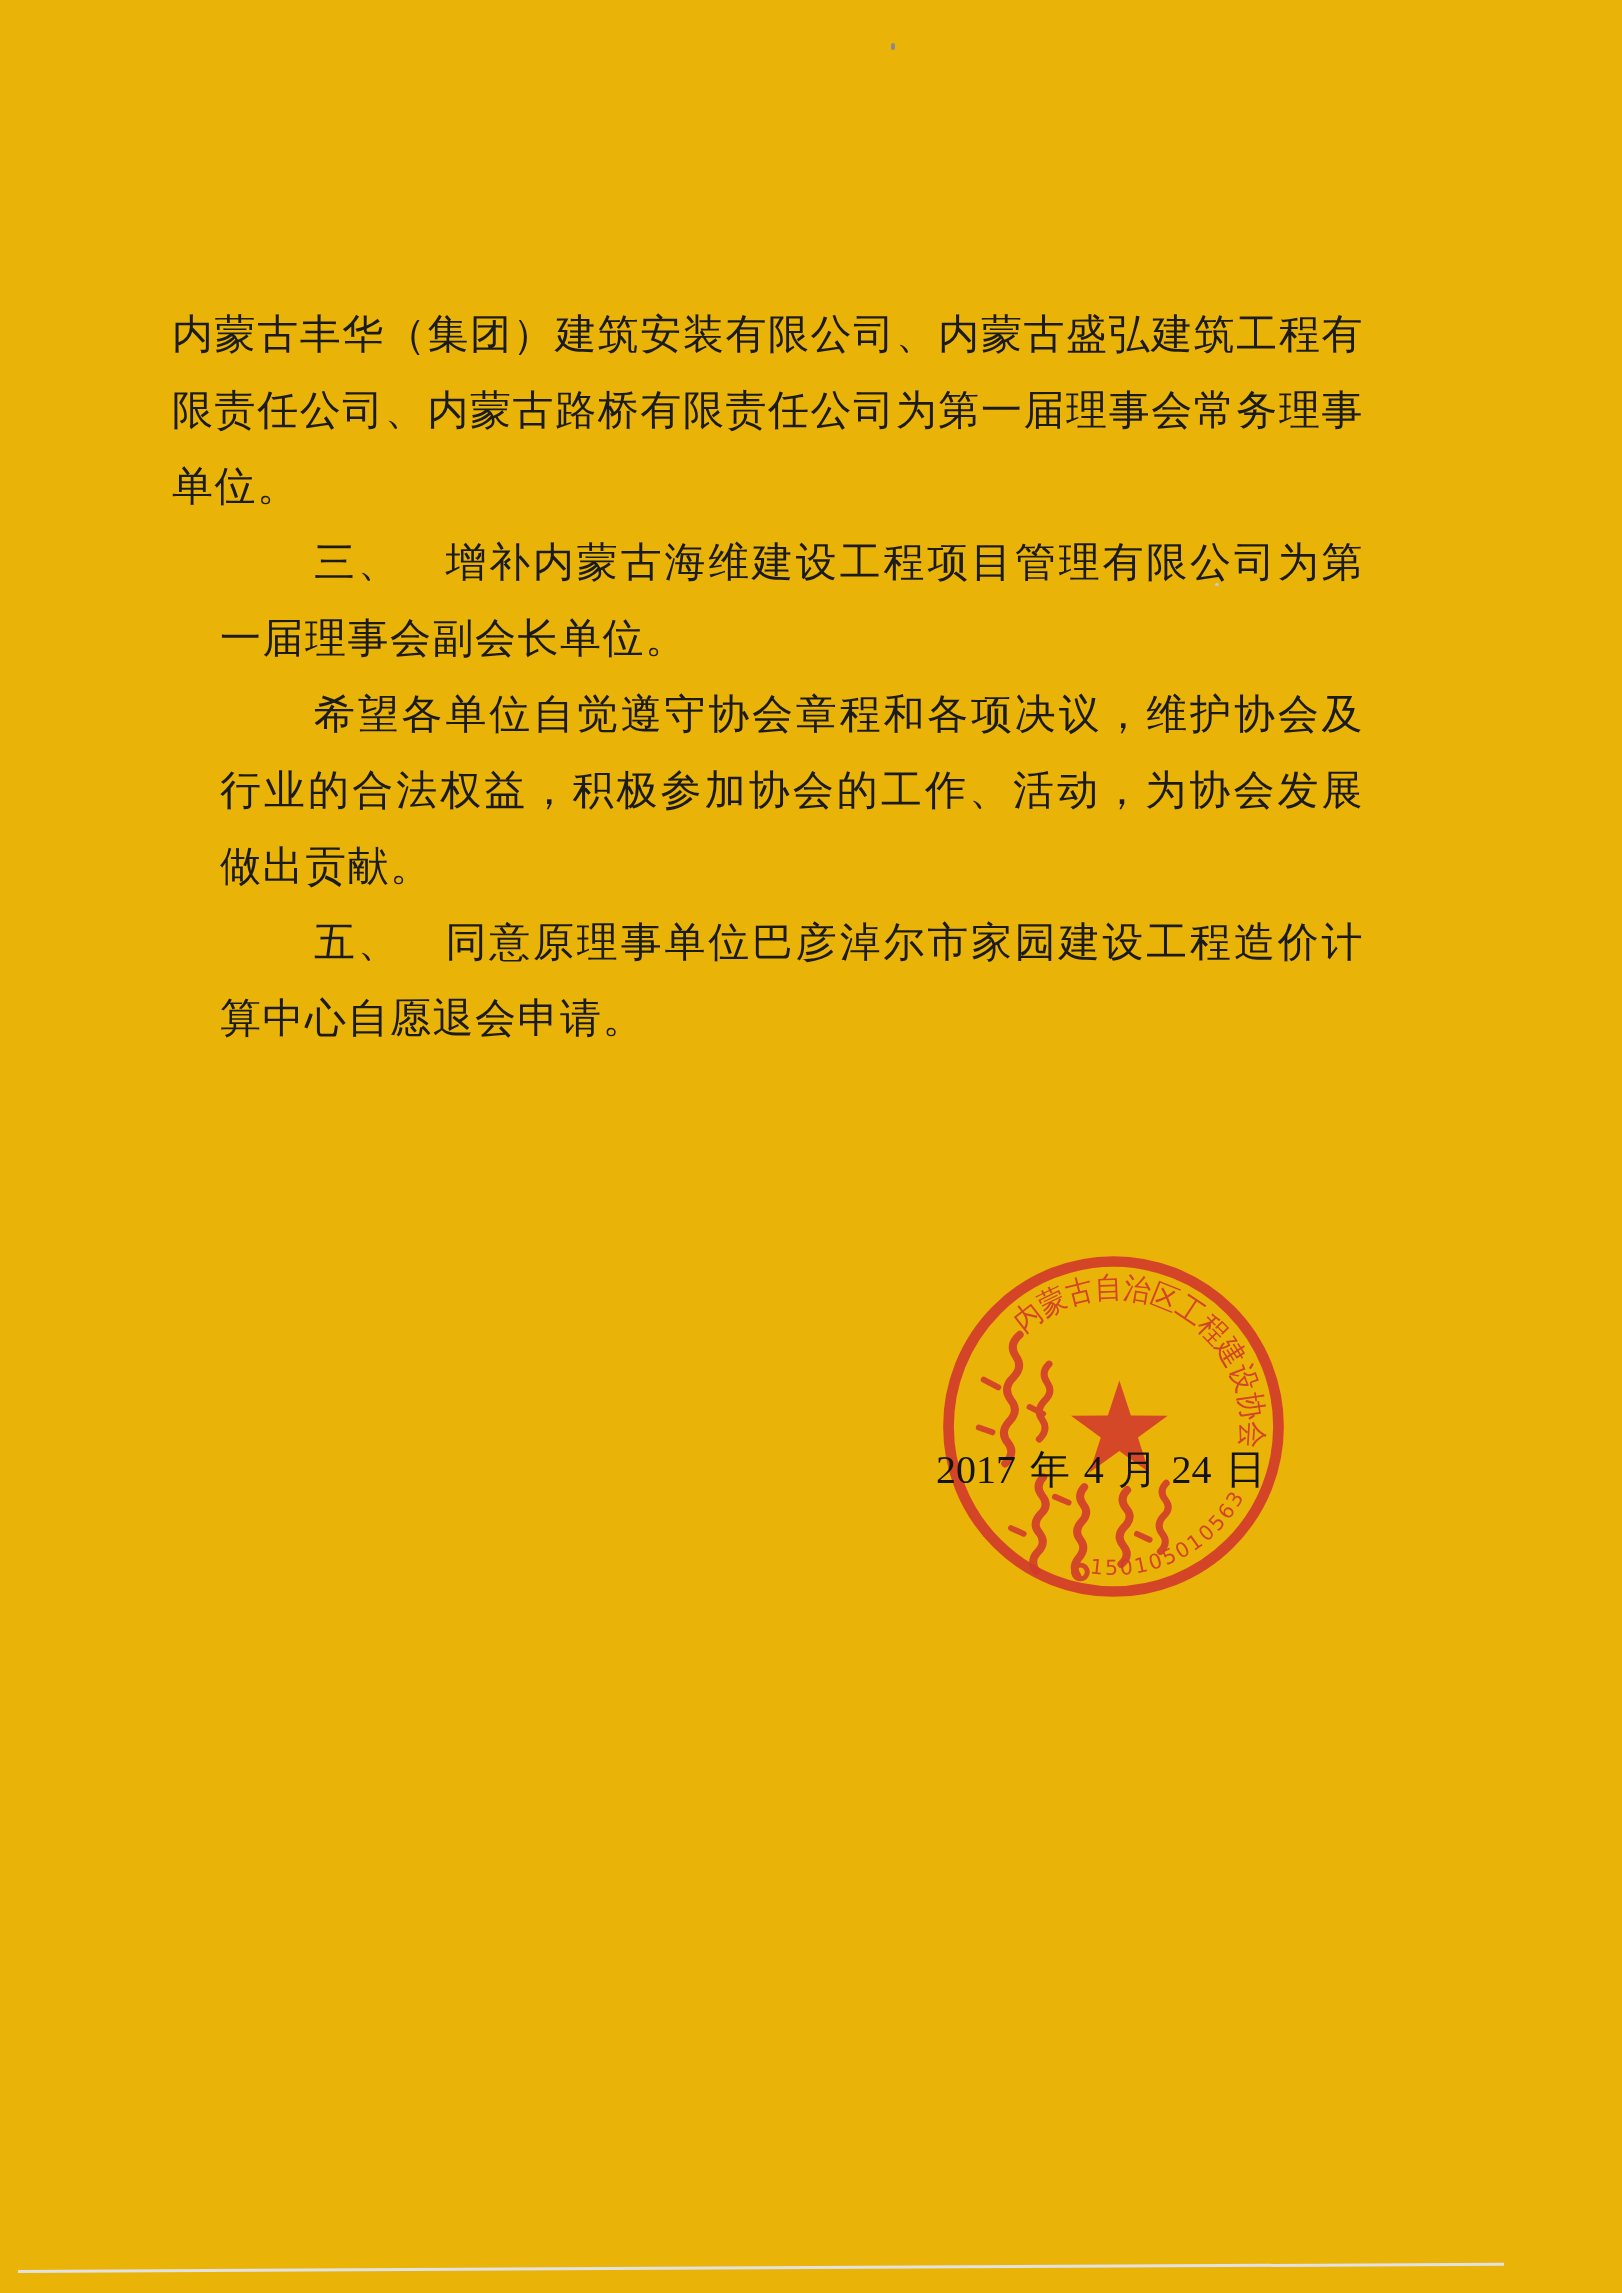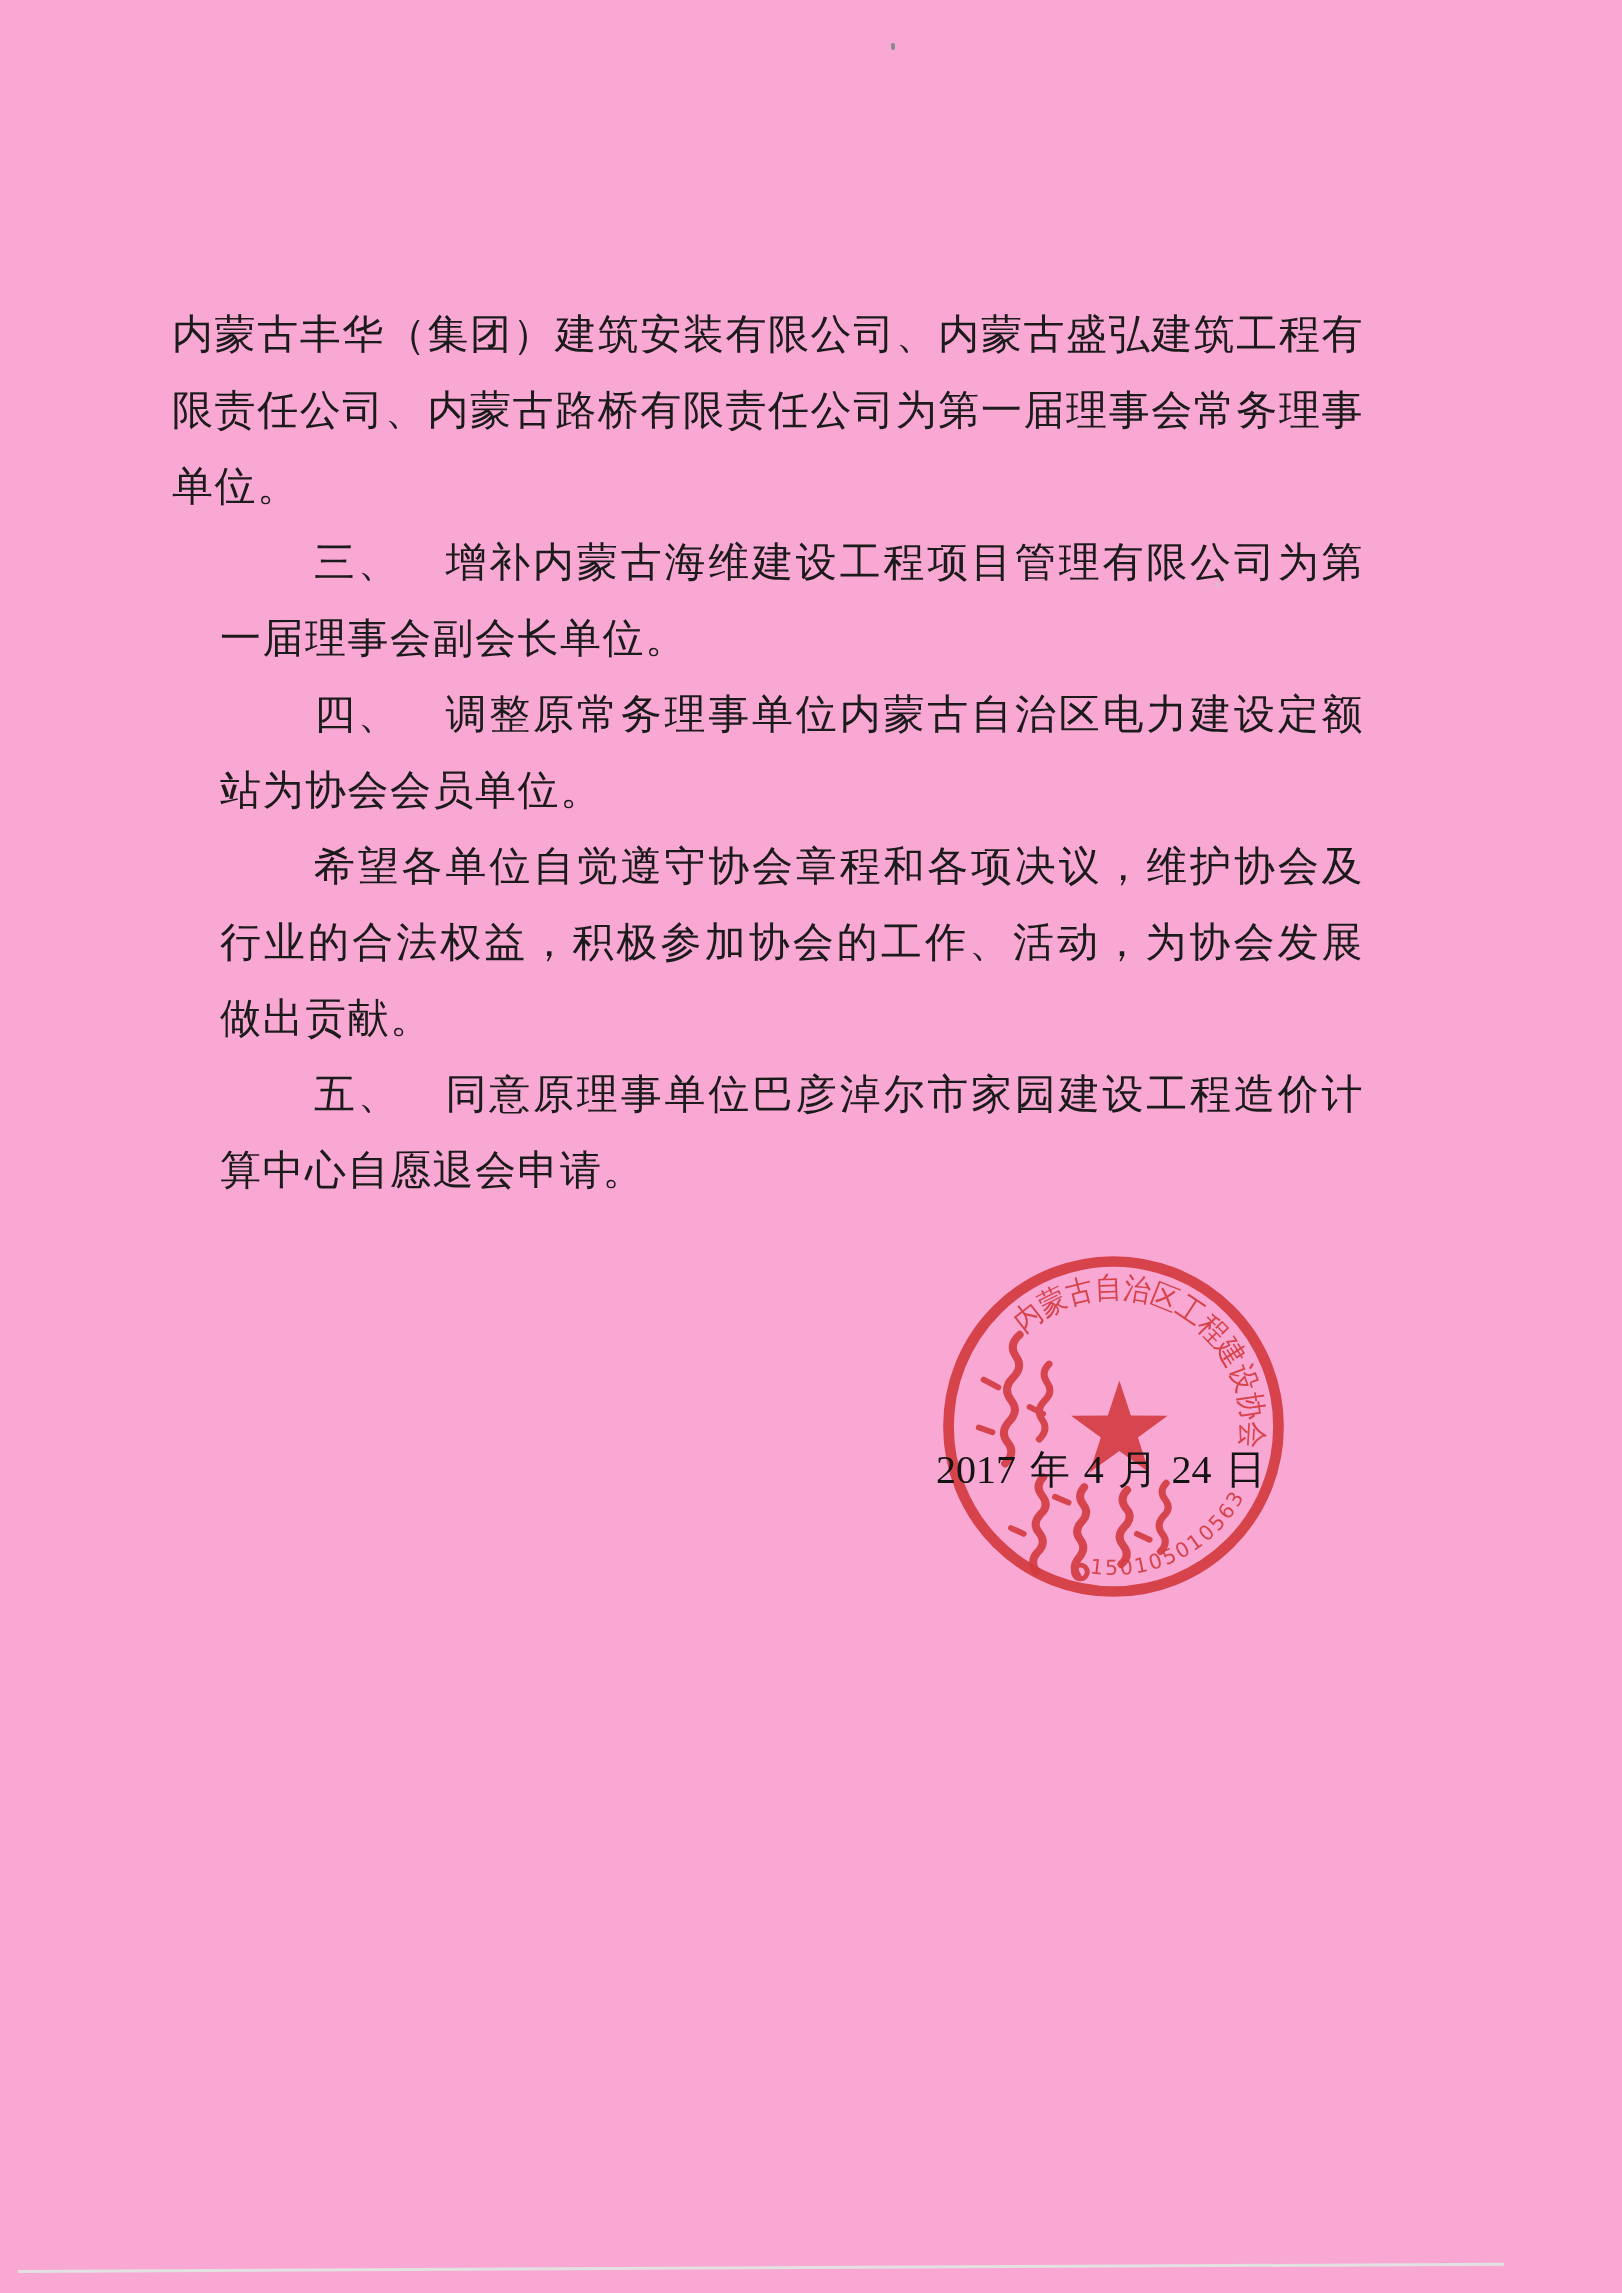--- a/index.html
+++ b/index.html
@@ -1,20 +1,20 @@
 <!DOCTYPE html>
 <html><head>
 <meta charset="utf-8">
 <style>
   html,body{margin:0;padding:0;background:#ffffff;}
   .page{
     position:relative;
     width:1623px;
     height:2294px;
-    background:#f9a8d4;
+    background:#eab308;
     overflow:hidden;
     font-family:"Liberation Serif", serif;
   }
   .body-text{
     position:absolute;
     left:172px;
     top:296px;
     width:1192px;
     font-size:41px;
     line-height:76px;
@@ -64,21 +64,20 @@
   }
 </style>
 </head>
 <body>
 
 <div class="page">
 
   <div class="body-text">
     <p>内蒙古丰华（集团）建筑安装有限公司、内蒙古盛弘建筑工程有限责任公司、内蒙古路桥有限责任公司为第一届理事会常务理事单位。</p>
     <p class="indent">三、　增补内蒙古海维建设工程项目管理有限公司为第一届理事会副会长单位。</p>
-    <p class="indent">四、　调整原常务理事单位内蒙古自治区电力建设定额站为协会会员单位。</p>
     <p class="indent">希望各单位自觉遵守协会章程和各项决议，维护协会及行业的合法权益，积极参加协会的工作、活动，为协会发展做出贡献。</p>
     <p class="indent">五、　同意原理事单位巴彦淖尔市家园建设工程造价计算中心自愿退会申请。</p>
   </div>
 
   <div class="date-line">2017 年 4 月 24 日</div>
 
   <svg class="seal" viewBox="0 0 380 380" xmlns="http://www.w3.org/2000/svg">
 
     <circle cx="190" cy="190" r="169" fill="none" stroke-width="11" opacity="0.9" stroke="#cf2f2f"></circle>
 

